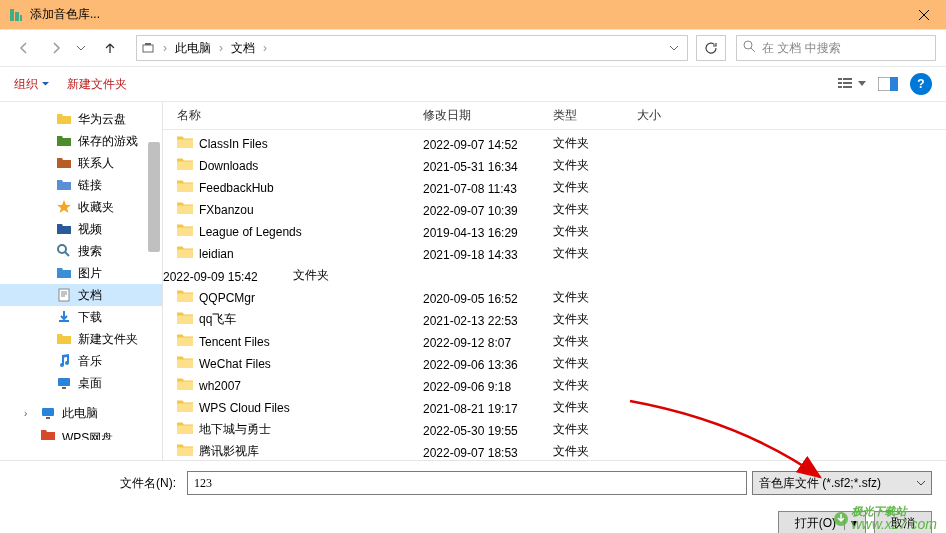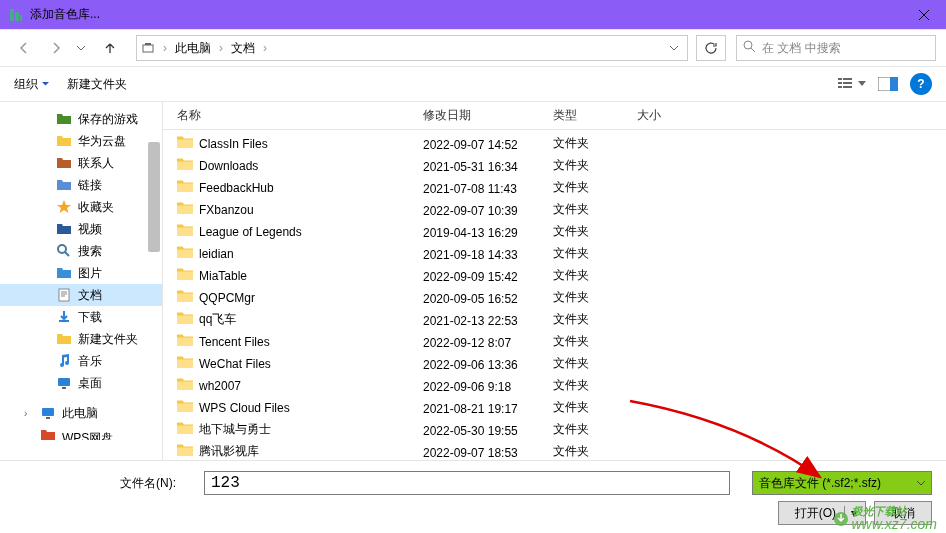--- a/index.html
+++ b/index.html
@@ -1,37 +1,37 @@
 <!DOCTYPE html>
 <html><head>
 <meta charset="utf-8">
 <style>
 * { box-sizing: border-box; margin: 0; padding: 0; }
 body { font-family: "Microsoft YaHei", "Segoe UI", sans-serif; font-size: 12px; background: #fff; color: #000; width: 946px; height: 533px; overflow: hidden; position: relative; }
-.titlebar { height: 30px; background: #8b5cf6; border-bottom: 1px solid #e5e5e5; display: flex; align-items: center; padding: 0 0 0 8px; }
+.titlebar { height: 30px; background: #fdba74; border-bottom: 1px solid #e5e5e5; display: flex; align-items: center; padding: 0 0 0 8px; }
 .titlebar-icon { width: 16px; height: 16px; margin-right: 6px; }
 .titlebar-title { flex: 1; font-size: 12px; }
 .titlebar-close { width: 45px; height: 30px; display: flex; align-items: center; justify-content: center; cursor: pointer; }
 .navbar { height: 36px; display: flex; align-items: center; padding: 0 10px; gap: 4px; }
 .nav-btn { width: 28px; height: 26px; display: flex; align-items: center; justify-content: center; cursor: pointer; color: #999; }
 .nav-btn.enabled { color: #333; }
 .nav-dropdown { width: 14px; display: flex; align-items: center; justify-content: center; color: #666; cursor: pointer; }
 .nav-up { margin: 0 4px; }
 .breadcrumb-wrap { flex: 1; height: 26px; border: 1px solid #ccc; display: flex; align-items: center; padding: 0 4px; margin: 0 4px; }
 .breadcrumb-icon { width: 18px; display: flex; align-items: center; }
 .breadcrumb-sep { color: #999; padding: 0 4px; }
 .breadcrumb-item { padding: 2px 4px; cursor: pointer; }
 .breadcrumb-end { flex: 1; }
 .breadcrumb-drop { width: 18px; display: flex; align-items: center; justify-content: center; color: #666; }
 .refresh-btn { width: 30px; height: 26px; border: 1px solid #ccc; display: flex; align-items: center; justify-content: center; cursor: pointer; margin-right: 6px; }
 .search-wrap { width: 200px; height: 26px; border: 1px solid #ccc; display: flex; align-items: center; padding: 0 6px; color: #888; }
 .search-wrap .si { margin-right: 6px; }
 .toolbar { height: 36px; display: flex; align-items: center; padding: 0 14px; gap: 18px; border-top: 1px solid #e8e8e8; border-bottom: 1px solid #e8e8e8; }
 .toolbar-left { flex: 1; display: flex; gap: 18px; }
-.toolbar-link { color: #000000; cursor: pointer; display: flex; align-items: center; gap: 4px; }
+.toolbar-link { color: #b91c1c; cursor: pointer; display: flex; align-items: center; gap: 4px; }
 .toolbar-right { display: flex; align-items: center; gap: 12px; }
 .view-btn, .preview-btn { display: flex; align-items: center; gap: 2px; cursor: pointer; color: #555; }
 .help-btn { width: 22px; height: 22px; border-radius: 50%; background: #0078d7; color: #fff; display: flex; align-items: center; justify-content: center; font-weight: bold; cursor: pointer; }
 .content { display: flex; height: 358px; }
 .sidebar { width: 162px; overflow-y: auto; overflow-x: hidden; padding: 6px 0; position: relative; }
 .sidebar-item { display: flex; align-items: center; height: 22px; padding: 0 0 0 40px; cursor: pointer; gap: 6px; white-space: nowrap; }
 .sidebar-item.l2 { padding-left: 56px; }
 .sidebar-item.selected { background: #cce8ff; }
 .sb-icon { width: 16px; height: 16px; display: flex; align-items: center; justify-content: center; flex-shrink: 0; }
 .sb-expand { position: absolute; left: 24px; color: #666; font-size: 10px; }
@@ -42,24 +42,24 @@
 .col-name { width: 260px; padding-left: 14px; }
 .col-date { width: 130px; }
 .col-type { width: 84px; }
 .col-size { width: 80px; }
 .header-row .col-name, .header-row .col-date, .header-row .col-type, .header-row .col-size { cursor: pointer; border-right: 1px solid transparent; }
 .filelist { flex: 1; overflow-y: auto; }
 .file-row { display: flex; height: 22px; align-items: flex-end; cursor: pointer; }
 .file-row .col-name { display: flex; align-items: center; gap: 6px; }
 .folder-icon { width: 16px; height: 14px; display: inline-block; }
 .bottom { border-top: 1px solid #e5e5e5; padding: 10px 14px 12px; position: relative; }
-.bottom-row1 { display: flex; align-items: center; gap: 22px; margin-bottom: 6px; }
+.bottom-row1 { display: flex; align-items: center; gap: 5px; margin-bottom: 16px; }
 .filename-label { width: 168px; text-align: right; padding-right: 6px; }
-.filename-input { flex: 1; height: 24px; border: 1px solid #7a7a7a; padding: 0 6px; font-family: Liberation Mono, monospace; font-size: 16px; }
-.filter-select { width: 180px; height: 24px; border: 1px solid #7a7a7a; background: #84cc16; display: flex; align-items: center; padding: 0 6px; justify-content: space-between; cursor: pointer; }
+.filename-input { flex: 1; height: 24px; border: 1px solid #7a7a7a; padding: 0 6px; font-family: Liberation Serif, serif; font-size: 12px; }
+.filter-select { width: 180px; height: 24px; border: 1px solid #7a7a7a; background: #e5e5e5; display: flex; align-items: center; padding: 0 6px; justify-content: space-between; cursor: pointer; }
 .bottom-row2 { display: flex; justify-content: flex-end; gap: 8px; }
 .btn { height: 24px; border: 1px solid #888; background: #e1e1e1; padding: 0 16px; cursor: pointer; display: flex; align-items: center; gap: 4px; font-family: inherit; font-size: 12px; }
 .btn-open { padding-right: 8px; }
 .btn-open .dd { border-left: 1px solid #888; padding-left: 6px; margin-left: 4px; }
 .arrow-annotation { position: absolute; pointer-events: none; }
 .watermark { position: absolute; right: 9px; bottom: 2px; font-size: 11px; color: #5fb548; font-style: italic; pointer-events: none; display: flex; align-items: center; gap: 2px; }
 .watermark svg { opacity: 0.85; }
 </style>
 </head>
 <body>
@@ -165,32 +165,32 @@
     <span class="help-btn">?</span>
   </div>
 </div>
 
 <div class="content">
   <div class="sidebar" id="sidebar">
     <div class="sidebar-thumb"></div>
   <div class="sidebar-item l2">
         <span class="sb-icon">
           <svg width="16" height="16" viewBox="0 0 16 16">
+            <path d="M1 4 L1 13 L15 13 L15 5 L7 5 L6 3 L1 3 Z" fill="#f5c842"></path>
+          </svg>
+        </span>
+        <span>华为云盘</span>
+      </div>
+      <div class="sidebar-item l2">
+        <span class="sb-icon">
+          <svg width="16" height="16" viewBox="0 0 16 16">
             <path d="M1 4 L1 13 L15 13 L15 5 L7 5 L6 3 L1 3 Z" fill="#4a8b2a"></path>
           </svg>
         </span>
         <span>保存的游戏</span>
-      </div>
-      <div class="sidebar-item l2">
-        <span class="sb-icon">
-          <svg width="16" height="16" viewBox="0 0 16 16">
-            <path d="M1 4 L1 13 L15 13 L15 5 L7 5 L6 3 L1 3 Z" fill="#f5c842"></path>
-          </svg>
-        </span>
-        <span>华为云盘</span>
       </div>
       <div class="sidebar-item l2">
         <span class="sb-icon">
           <svg width="16" height="16" viewBox="0 0 16 16">
             <path d="M1 4 L1 13 L15 13 L15 5 L7 5 L6 3 L1 3 Z" fill="#b85c28"></path>
           </svg>
         </span>
         <span>联系人</span>
       </div>
       <div class="sidebar-item l2">
@@ -371,27 +371,20 @@
                 <path d="M0 2 L0 13 L16 13 L16 3.5 L7 3.5 L5.5 1.5 L0 1.5 Z" fill="#f5c842"></path>
                 <path d="M0 4.5 L16 4.5 L16 13 L0 13 Z" fill="#ffe08a"></path>
               </svg></span>
             <span>leidian</span>
           </div>
           <div class="col-date">2021-09-18 14:33</div>
           <div class="col-type">文件夹</div>
           <div class="col-size"></div>
         </div>
         <div class="file-row">
-          <div class="col-name">
-            <span><svg class="folder-icon" width="16" height="14" viewBox="0 0 16 14">
-                <path d="M0 2 L0 13 L16 13 L16 3.5 L7 3.5 L5.5 1.5 L0 1.5 Z" fill="#f5c842"></path>
-                <path d="M0 4.5 L16 4.5 L16 13 L0 13 Z" fill="#ffe08a"></path>
-              </svg></span>
-            <span>MiaTable</span>
-          </div>
           <div class="col-date">2022-09-09 15:42</div>
           <div class="col-type">文件夹</div>
           <div class="col-size"></div>
         </div>
         <div class="file-row">
           <div class="col-name">
             <span><svg class="folder-icon" width="16" height="14" viewBox="0 0 16 14">
                 <path d="M0 2 L0 13 L16 13 L16 3.5 L7 3.5 L5.5 1.5 L0 1.5 Z" fill="#f5c842"></path>
                 <path d="M0 4.5 L16 4.5 L16 13 L0 13 Z" fill="#ffe08a"></path>
               </svg></span>

